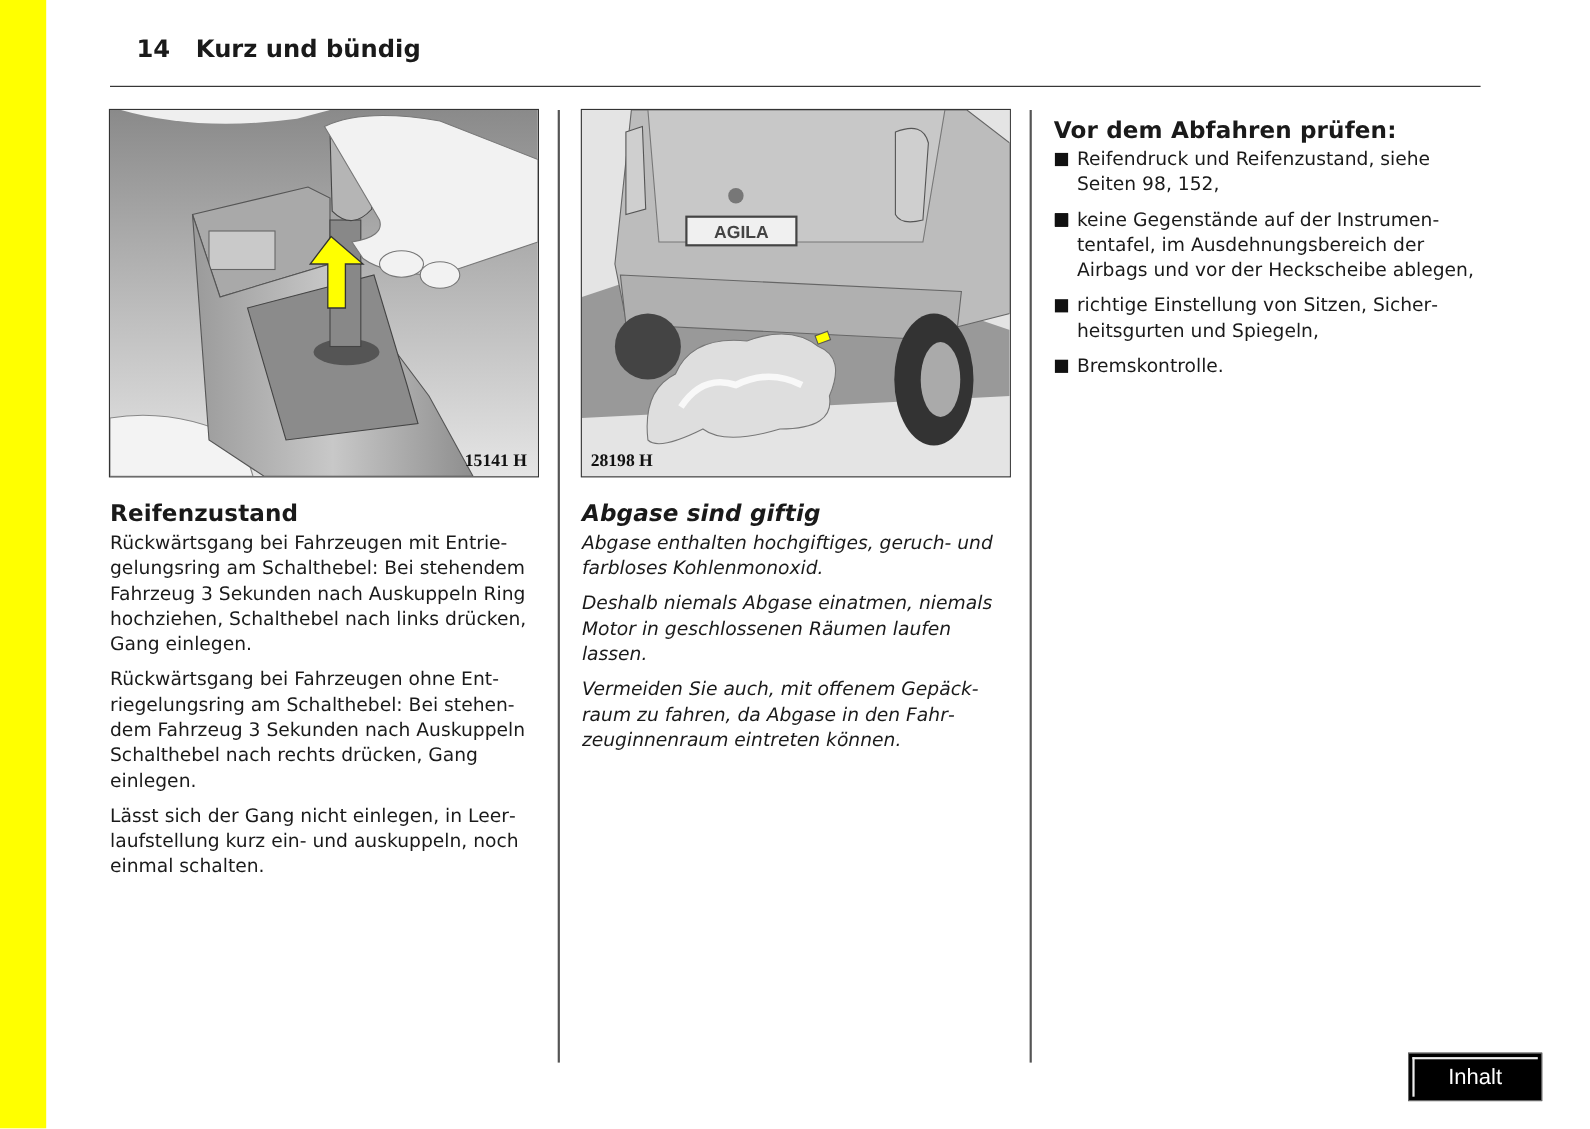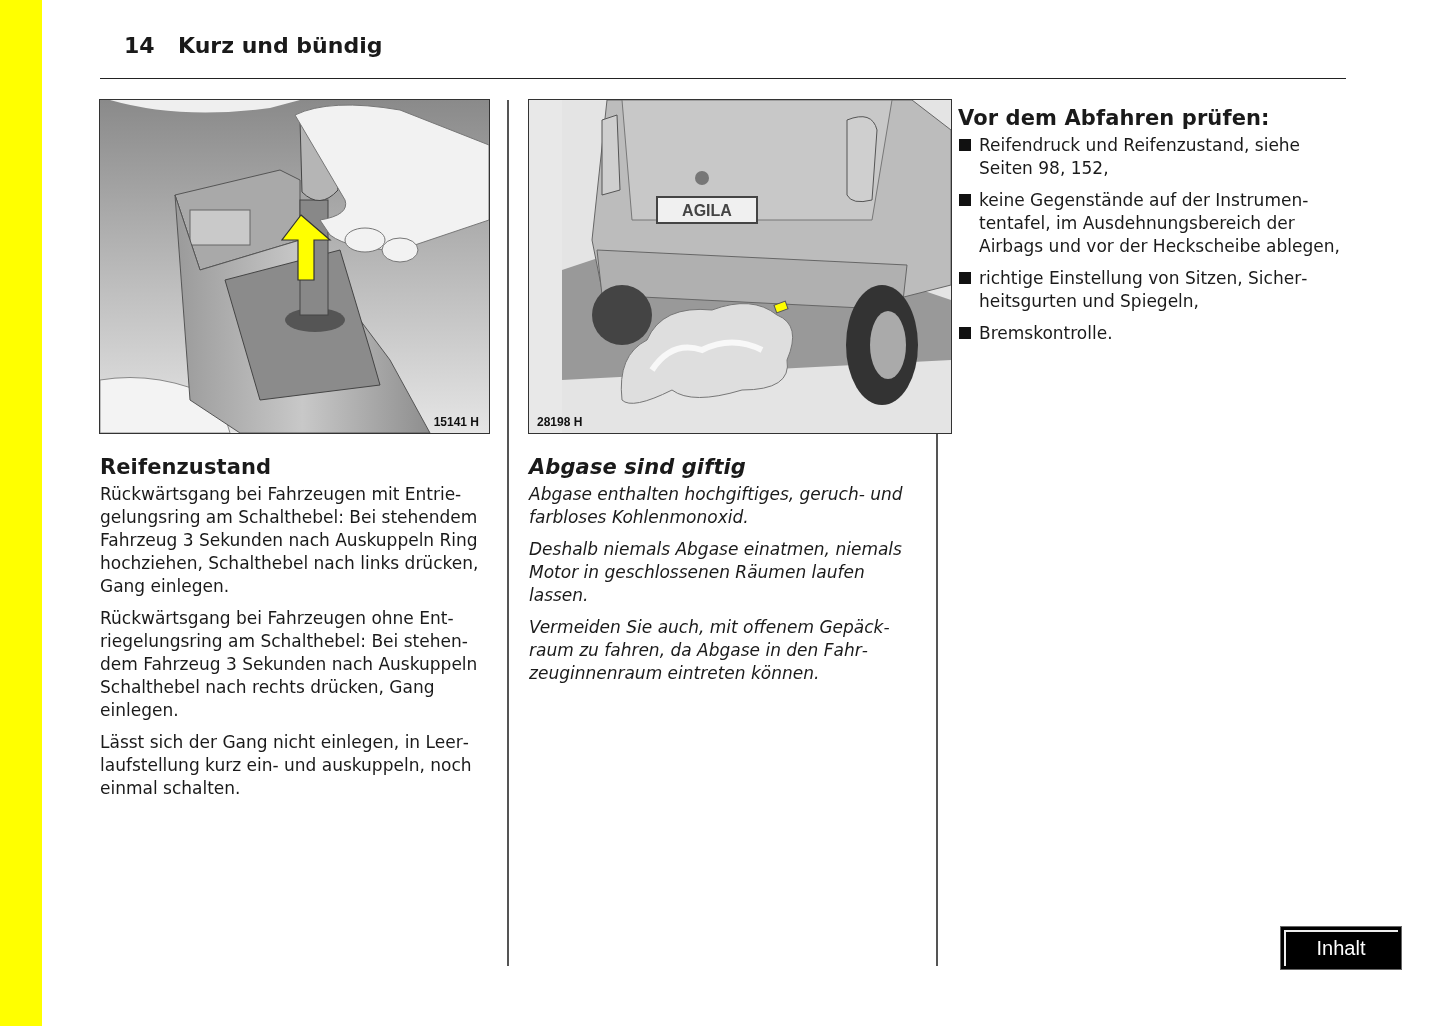--- a/index.html
+++ b/index.html
@@ -5,28 +5,28 @@
   html, body { margin:0; padding:0; }
   body { width:1445px; height:1026px; position:relative; background:#ffffff; overflow:hidden;
          font-family:"DejaVu Sans", sans-serif; color:#1a1a1a; }
   .yellow-bar { position:absolute; left:0; top:0; width:42px; height:1026px; background:#ffff00; }
   .page-number { position:absolute; left:100px; top:33px; font-size:22px; font-weight:bold;margin-left:24px; }
   .page-title { position:absolute; left:178px; top:33px; font-size:22px; font-weight:bold; }
   .header-rule { position:absolute; left:100px; top:78px; width:1246px; height:1px; background:#222; }
   .col-divider { position:absolute; top:100px; width:2px; height:866px; background:#555; }
   .figure { position:absolute; border:1px solid #333; overflow:hidden; background:#e8e8e8; }
   .figure svg { display:block; }
-  .fig-code { position:absolute; font-size:12px; font-weight:bold; color:#111; font-family:Liberation Sans, sans-serif; }
+  .fig-code { position:absolute; font-size:16px; font-weight:bold; color:#111; font-family:Liberation Serif, serif; }
   .section { position:absolute; }
   .section h2 { margin:0 0 4px 0; font-size:21px; font-weight:bold; letter-spacing:0.1px; }
   .section p { margin:0 0 9px 0; font-size:17px; line-height:23px; }
   .checklist { list-style:none; padding:0; margin:4px 0 0 0; }
   .checklist li { position:relative; padding-left:21px; font-size:17px; line-height:23px; margin-bottom:9px; }
   .bullet { position:absolute; left:1px; top:5px; width:12px; height:12px; background:#111; }
-  .inhalt-btn { position:absolute; left:1280px; top:926px; width:122px; height:44px; background:#000;
+  .inhalt-btn { position:absolute; left:1280px; top:957px; width:122px; height:44px; background:#000;
                 border:1px solid #666; box-sizing:border-box; cursor:pointer; }
   .inhalt-btn .bevel { position:absolute; left:3px; top:3px; right:3px; bottom:3px;
                 border-left:2px solid #eee; border-top:2px solid #eee; }
   .inhalt-btn span.lbl { position:absolute; left:0; right:0; top:10px; text-align:center; color:#fff;
                 font-family:"Liberation Sans", sans-serif; font-size:20px; }
 </style>
 </head>
 <body>
 
 <div class="yellow-bar"></div>
@@ -63,21 +63,21 @@
     <rect x="200" y="100" width="28" height="115" fill="#888" stroke="#444"></rect>
     <path d="M200 20 Q215 12 230 22 L238 90 Q220 110 202 92 Z" fill="#b5b5b5" stroke="#444"></path>
     <path d="M195 15 Q230 -2 300 10 L389 45 L389 120 L300 150 Q250 150 230 135 L220 120 Q250 115 245 100 Z" fill="#f2f2f2" stroke="#777"></path>
     <ellipse cx="265" cy="140" rx="20" ry="12" fill="#f2f2f2" stroke="#777"></ellipse>
     <ellipse cx="300" cy="150" rx="18" ry="12" fill="#f2f2f2" stroke="#777"></ellipse>
     <path d="M201 115 L230 140 L214 140 L214 180 L198 180 L198 140 L182 140 Z" fill="#ffff00" stroke="#333" stroke-width="1.2"></path>
   </svg>
   <div class="fig-code" style="right:10px; bottom:4px;">15141 H</div>
 </div>
 
-<div class="figure" style="left:528px; top:99px; width:389px; height:333px;padding-left:33px;">
+<div class="figure" style="left:528px; top:99px; width:389px; height:333px;">
   <svg width="389" height="333" viewBox="0 0 389 333">
     <rect width="389" height="333" fill="#e4e4e4"></rect>
     <path d="M0 170 L60 150 L330 180 L389 200 L389 260 L0 280 Z" fill="#999"></path>
     <path d="M45 0 L350 0 L389 30 L389 185 L330 200 L40 190 L30 140 Z" fill="#bcbcbc" stroke="#666"></path>
     <path d="M60 0 L330 0 L310 120 L70 120 Z" fill="#c8c8c8" stroke="#777"></path>
     <path d="M285 20 Q310 10 315 30 L310 100 Q290 105 285 95 Z" fill="#cfcfcf" stroke="#555"></path>
     <path d="M40 20 L55 15 L58 90 L40 95 Z" fill="#cfcfcf" stroke="#555"></path>
     <circle cx="140" cy="78" r="7" fill="#777"></circle>
     <rect x="95" y="97" width="100" height="26" fill="#f0f0f0" stroke="#444" stroke-width="2"></rect>
     <text x="145" y="116" text-anchor="middle" font-family="Liberation Sans, sans-serif" font-weight="bold" font-size="16" fill="#444">AGILA</text>

